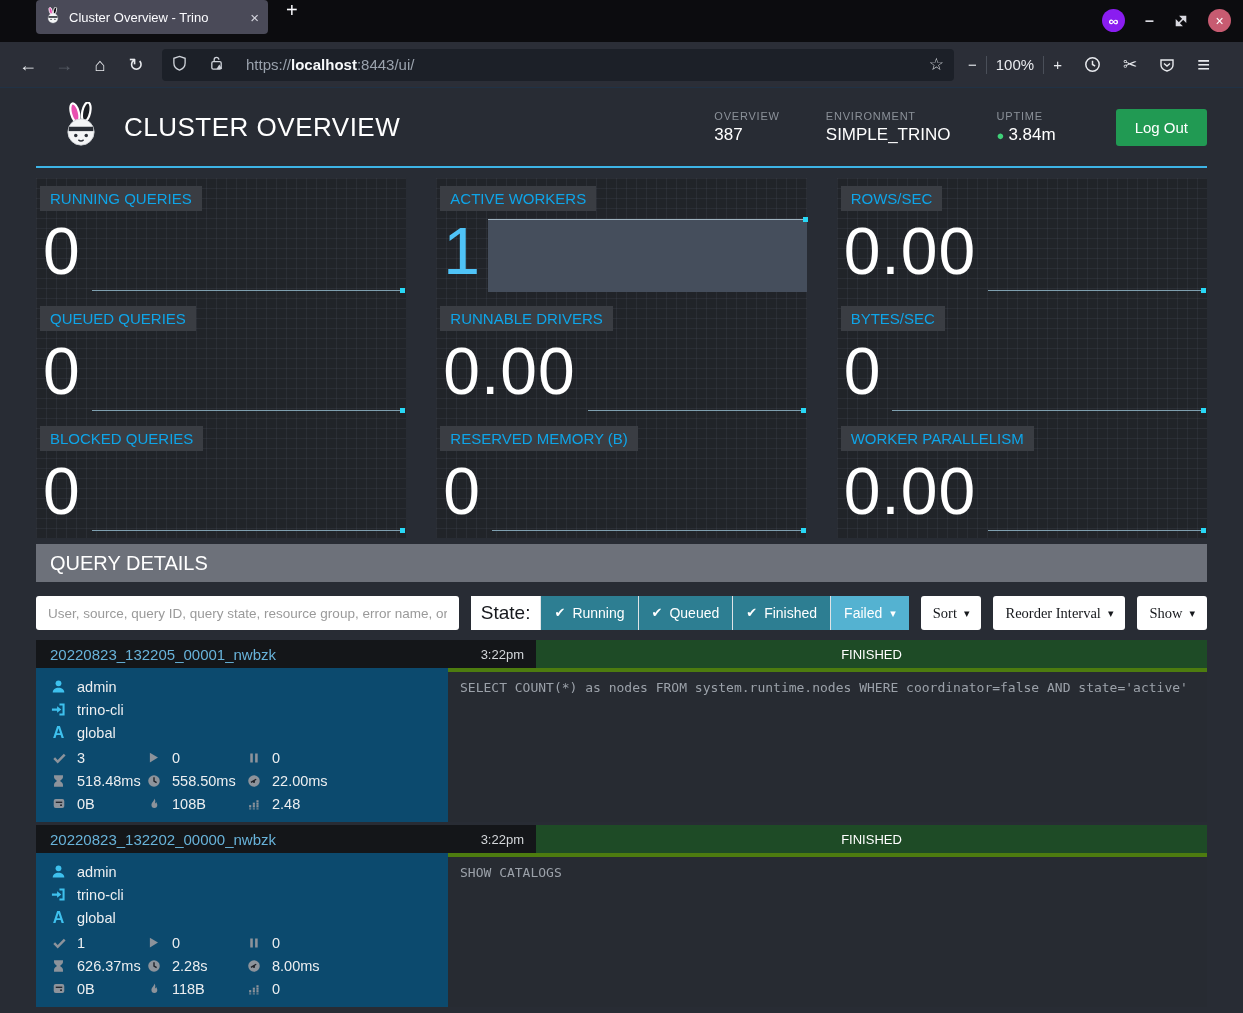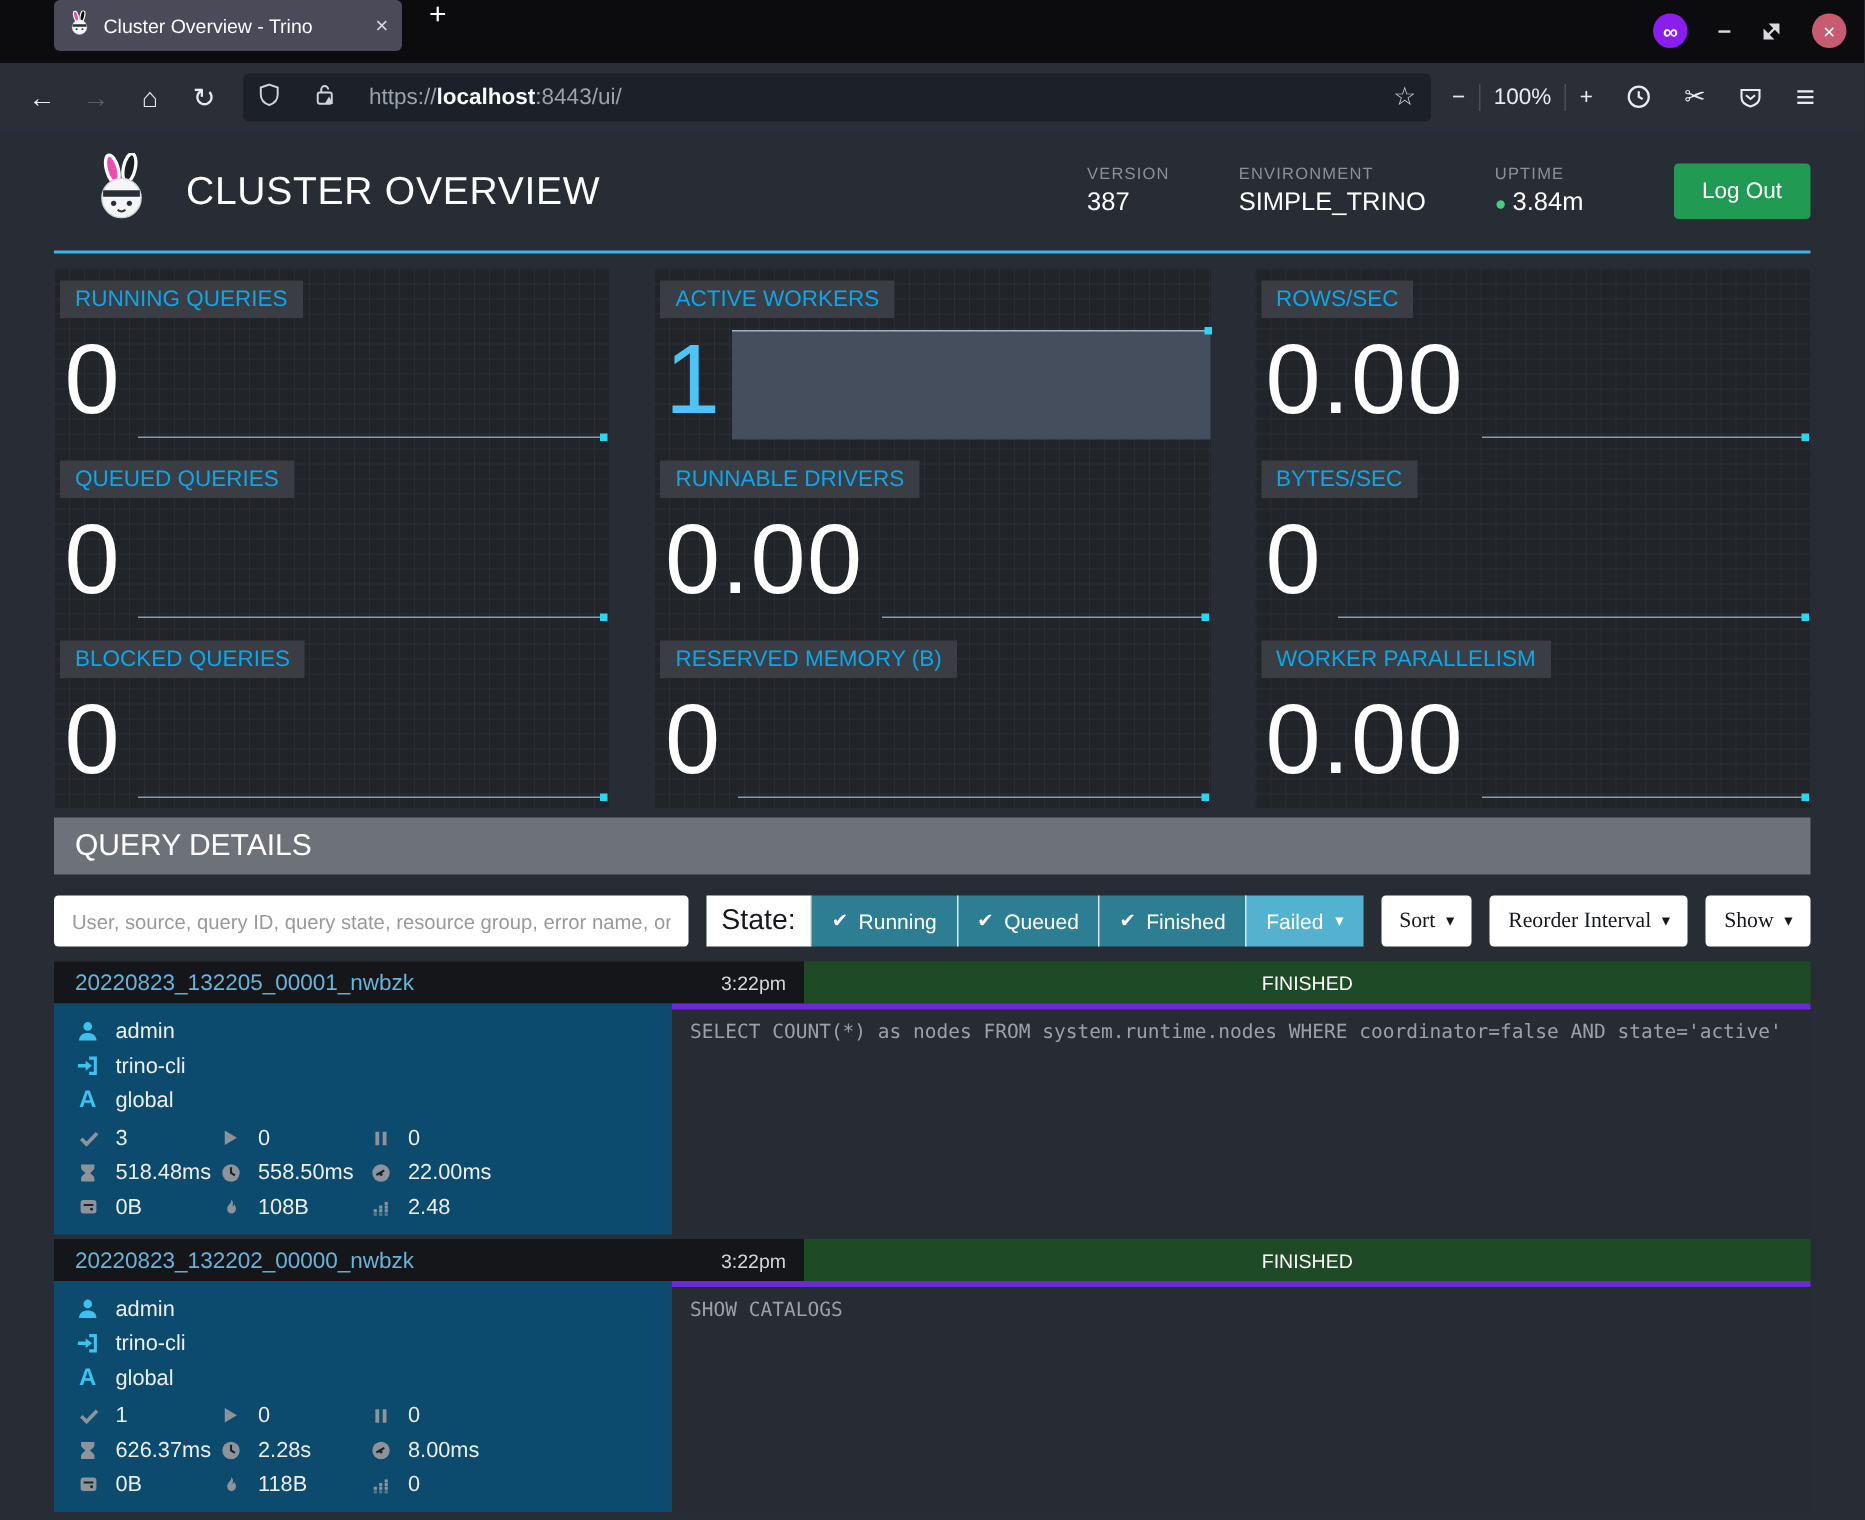--- a/index.html
+++ b/index.html
@@ -87,21 +87,21 @@
   .q-time { margin-left:auto; color:#d4d7da; font-size:13px; }
   .q-state { flex:1; background:#1e4b26; color:#fff; font-size:13px; display:flex; align-items:center; justify-content:center; }
   .q-body { display:flex; min-height:143px; }
   .q-info { width:412px; background:#0c4a6e; padding:7px 0 7px 14px; }
   .q-line { display:flex; align-items:center; gap:10px; height:23px; color:#eceef0; font-size:14.5px; }
   .q-grid { display:grid; grid-template-columns:95px 100px auto; margin-top:2px; }
   .q-cell { display:flex; align-items:center; gap:10px; height:23px; color:#eceef0; font-size:14.5px; }
   .qicon { width:17px; display:inline-flex; justify-content:center; }
   .qicon svg { display:block; }
   .rg-a { color:#3ec1ee; font-weight:bold; font-size:16px; }
-  .q-sql { flex:1; background:#272b32; border-top:4px solid #6d28d9; padding:8px 12px;
+  .q-sql { flex:1; background:#272b32; border-top:4px solid #4d7c0f; padding:8px 12px;
            font-family:"DejaVu Sans Mono",monospace; font-size:13px; color:#9ba1a9; }
 </style>
 </head>
 <body>
 
 <div class="screen">
 
   <div class="tabbar">
     <div class="tab">
       <span>
@@ -188,21 +188,21 @@
           <circle cx="24" cy="34" r="15" fill="#f4f5f6" stroke="#cfd2d6"></circle>
           <path d="M10 28 h28 v5 H10 z" fill="#2b2f36"></path>
           <circle cx="18" cy="38" r="2" fill="#2b2f36"></circle>
             <circle cx="30" cy="38" r="2" fill="#2b2f36"></circle>
           <path d="M21 43 q3 2.5 6 0" stroke="#2b2f36" fill="none" stroke-width="1.5"></path>
         </svg>
       </span>
       <span class="pgtitle">CLUSTER OVERVIEW</span>
       <div class="meta">
         <div class="metacol">
-          <div class="mlabel">VERSION</div>
+          <div class="mlabel">OVERVIEW</div>
           <div class="mvalue">387</div>
         </div>
         <div class="metacol">
           <div class="mlabel">ENVIRONMENT</div>
           <div class="mvalue">SIMPLE_TRINO</div>
         </div>
         <div class="metacol">
           <div class="mlabel">UPTIME</div>
           <div class="mvalue"><span class="updot">●</span><span>3.84m</span></div>
         </div>

